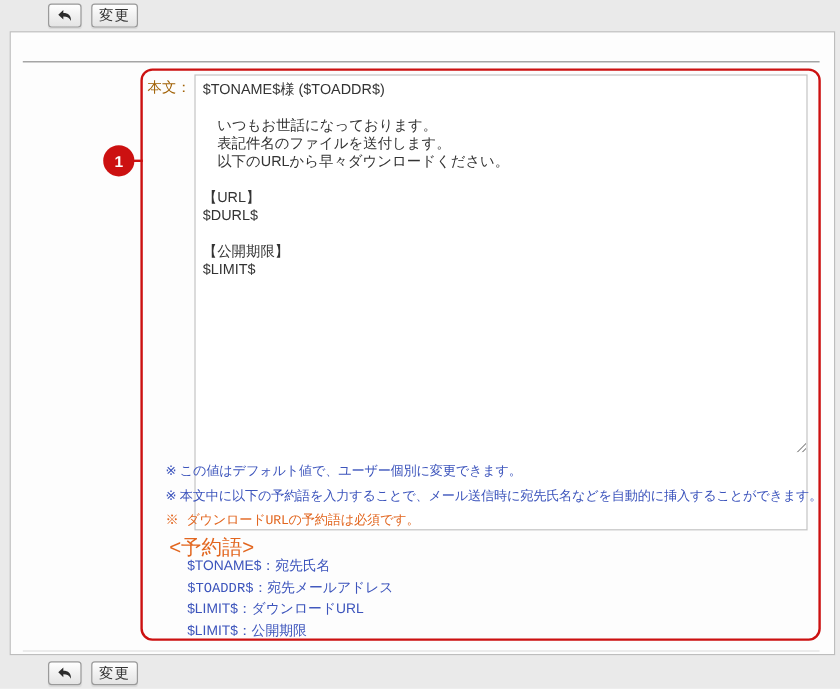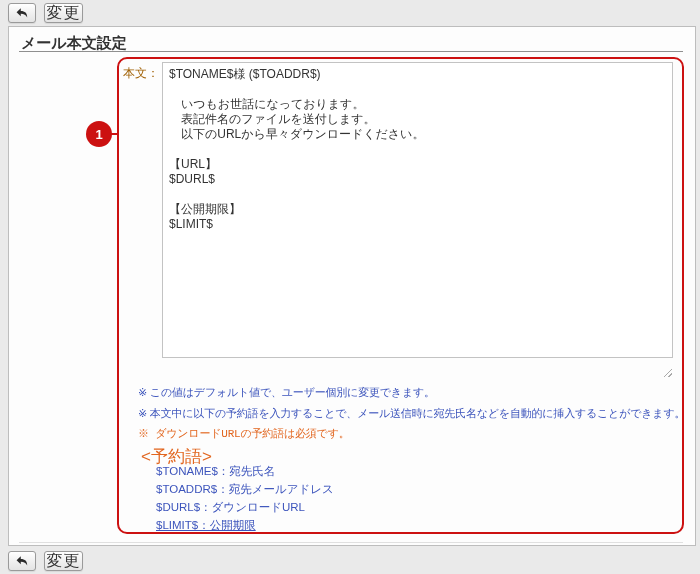--- a/index.html
+++ b/index.html
@@ -13,22 +13,22 @@
   }
   
   .toolbar { position:absolute; left:0; width:700px; height:26px; }
   .toolbar.top { top:0; }
   .toolbar.bottom { top:548px; }
   .btn {
     position:absolute; top:3px; height:20px;
     border:1px solid #9a9a9a; border-radius:3px;
     background:linear-gradient(#ffffff,#f2f2f2 45%,#e4e4e4);
     box-shadow:0 1px 1px rgba(0,0,0,.08);
-    font-size:16px; color:#333; text-align:center;
-    cursor:pointer; display:flex; align-items:center; justify-content:center;
+    font-size:12px; color:#333; text-align:center;
+    cursor:pointer; display:flex; align-items:center; justify-content:center;margin-left:32px;
   }
   .btn-back { left:8px; width:28px; }
   .btn-change { left:44px; width:39px; letter-spacing:1px; }
   .btn-back svg { width:14px; height:14px; display:block; }
 
   
   .panel {
     position:absolute; left:8px; top:26px; width:688px; height:520px;
     background:#fdfdfd; border:1px solid #bdbdbd;
   }
@@ -58,21 +58,21 @@
   .annotation-marker {
     position:absolute; left:86px; top:121px; width:26px; height:26px;
     background:#cc1111; border-radius:50%;
     color:#fff; font-size:13px; font-weight:bold;
     display:flex; align-items:center; justify-content:center;
   }
 
   
   .body-label { position:absolute; left:123px; top:65px; font-size:12px; color:#a16207; }
   .body-textarea {
-    position:absolute; left:162px; top:62px; width:511px; height:296px;
+    position:absolute; left:162px; top:62px; width:511px; height:380px;
     border:1px solid #c3c3c3; background:#fff;
     font-family:"Liberation Sans","DejaVu Sans",sans-serif;
     font-size:12px; line-height:15px; color:#333;
     padding:4px 6px; resize:none; outline:none;
     white-space:pre-wrap; overflow:auto;
   }
   .resize-grip {
     position:absolute; left:662px; top:367px; width:10px; height:10px;
     background:repeating-linear-gradient(-45deg, transparent 0 2px, #aaa 2px 3px);
     clip-path:polygon(100% 0, 100% 100%, 0 100%);
@@ -81,38 +81,37 @@
 
   
   .note { position:absolute; left:138px; font-size:11px; white-space:nowrap; letter-spacing:-0.2px; }
   .note.blue { color:#3c54bc; }
   .note.orange { color:#e2661f; }
   .note1 { top:385px; }
   .note2 { top:406px; }
   .note3 { top:426px;font-family:Liberation Mono, monospace; }
   .reserved-header { position:absolute; left:141px; top:445px; font-size:17px; color:#e2661f; }
   .reserved-word { position:absolute; left:156px; font-size:11.5px; color:#3c54bc; white-space:nowrap; }
-  .rw0 { top:464px; } .rw1 { top:482px; } .rw2 { top:500px; } .rw3 { top:518px;text-decoration:underline; }
+  .rw0 { top:464px; } .rw1 { top:482px;font-family:Liberation Mono, monospace; } .rw2 { top:500px; } .rw3 { top:518px; }
 </style>
 </head>
 <body>
 
 <div class="toolbar top">
   <button class="btn btn-back">
     <span>
       <svg viewBox="0 0 16 16">
           <path fill="#2b2b2b" d="M6.6 2.6 L1.8 7.2 L6.6 11.8 L6.6 8.9 C10.4 8.9 12.4 10.2 13.9 13.2 C14.1 8.0 11.4 5.6 6.6 5.6 Z"></path>
         </svg>
     </span>
   </button>
   <button class="btn btn-change">変更</button>
 </div>
 
 <div class="panel">
-  <div class="page-title">メール本文設定</div>
   <div class="title-divider"></div>
   <div class="bottom-divider"></div>
 </div>
 
 <div class="body-label">本文：</div>
 <textarea class="body-textarea" spellcheck="false" style="">$TONAME$様 ($TOADDR$)
 
 　いつもお世話になっております。
 　表記件名のファイルを送付します。
 　以下のURLから早々ダウンロードください。
@@ -123,21 +122,21 @@
 【公開期限】
 $LIMIT$</textarea>
 <div class="resize-grip"></div>
 
 <div class="note blue note1">※ この値はデフォルト値で、ユーザー個別に変更できます。</div>
 <div class="note blue note2">※ 本文中に以下の予約語を入力することで、メール送信時に宛先氏名などを自動的に挿入することができます。</div>
 <div class="note orange note3">※ ダウンロードURLの予約語は必須です。</div>
 <div class="reserved-header">&lt;予約語&gt;</div>
 <div class="reserved-word rw0">$TONAME$：宛先氏名</div>
 <div class="reserved-word rw1">$TOADDR$：宛先メールアドレス</div>
-<div class="reserved-word rw2">$DURL$：ダウンロードURL</div>
+<div class="reserved-word rw2">$LIMIT$：ダウンロードURL</div>
 <div class="reserved-word rw3">$LIMIT$：公開期限</div>
 
 <div class="annotation-box"></div>
 <div class="annotation-connector"></div>
 <div class="annotation-marker">1</div>
 
 <div class="toolbar bottom">
   <button class="btn btn-back">
     <span>
       <svg viewBox="0 0 16 16">

